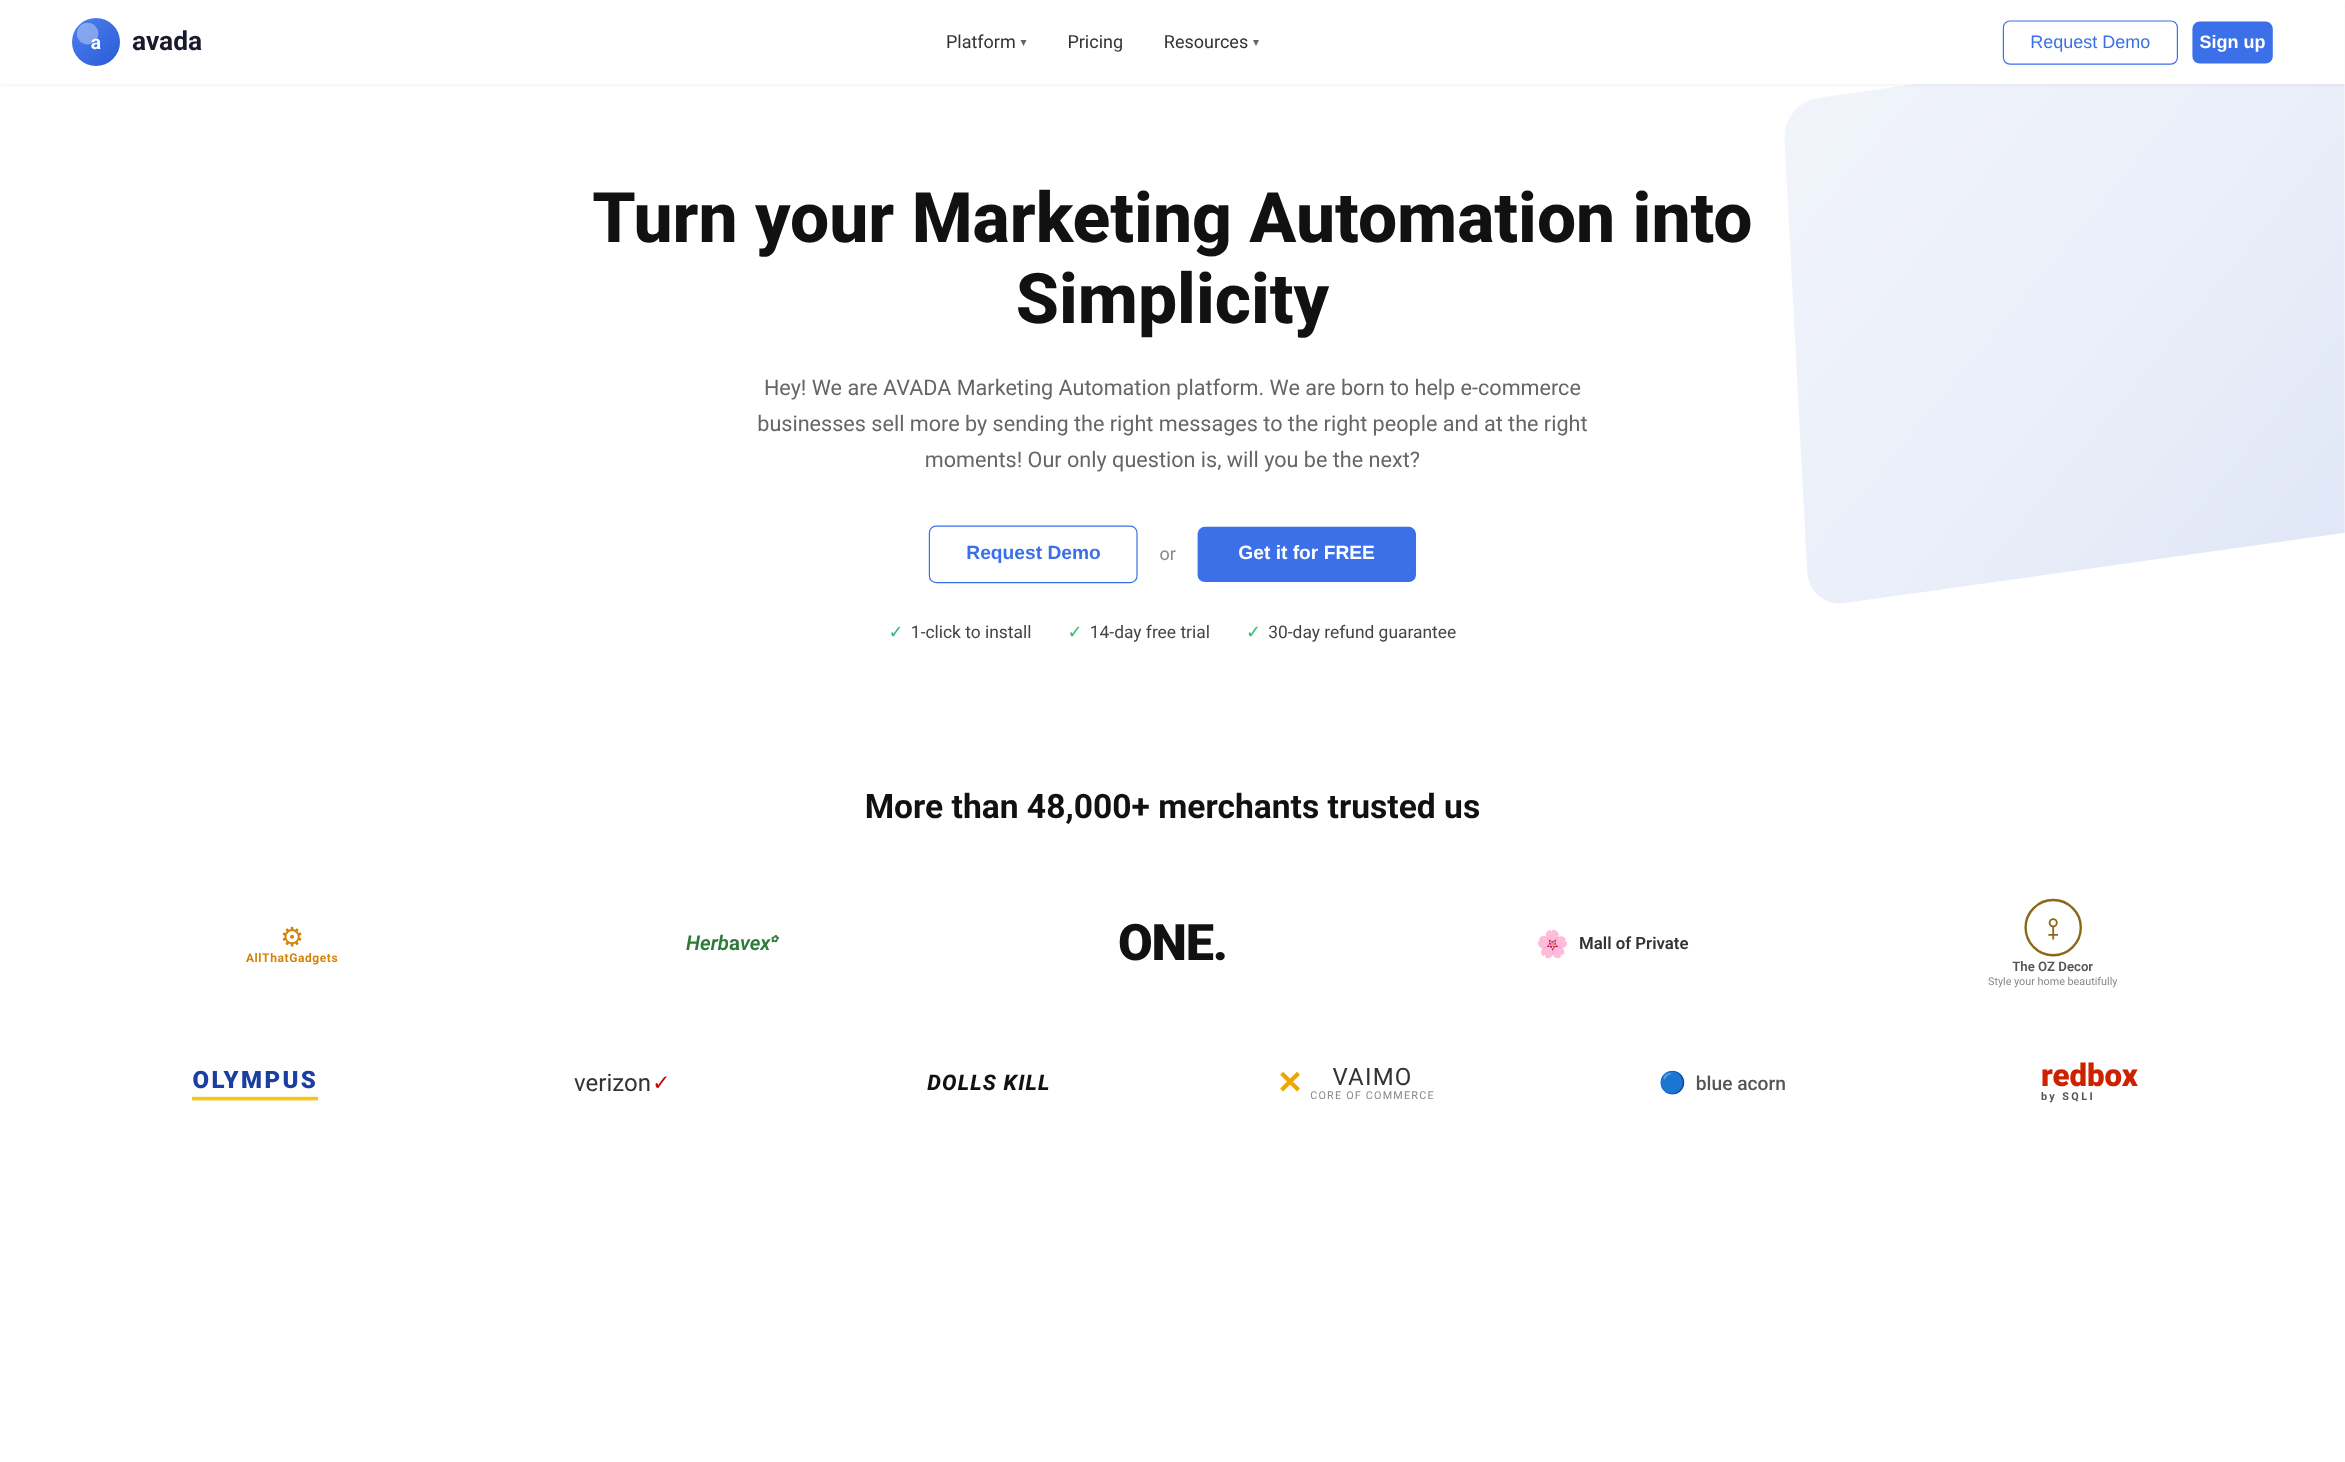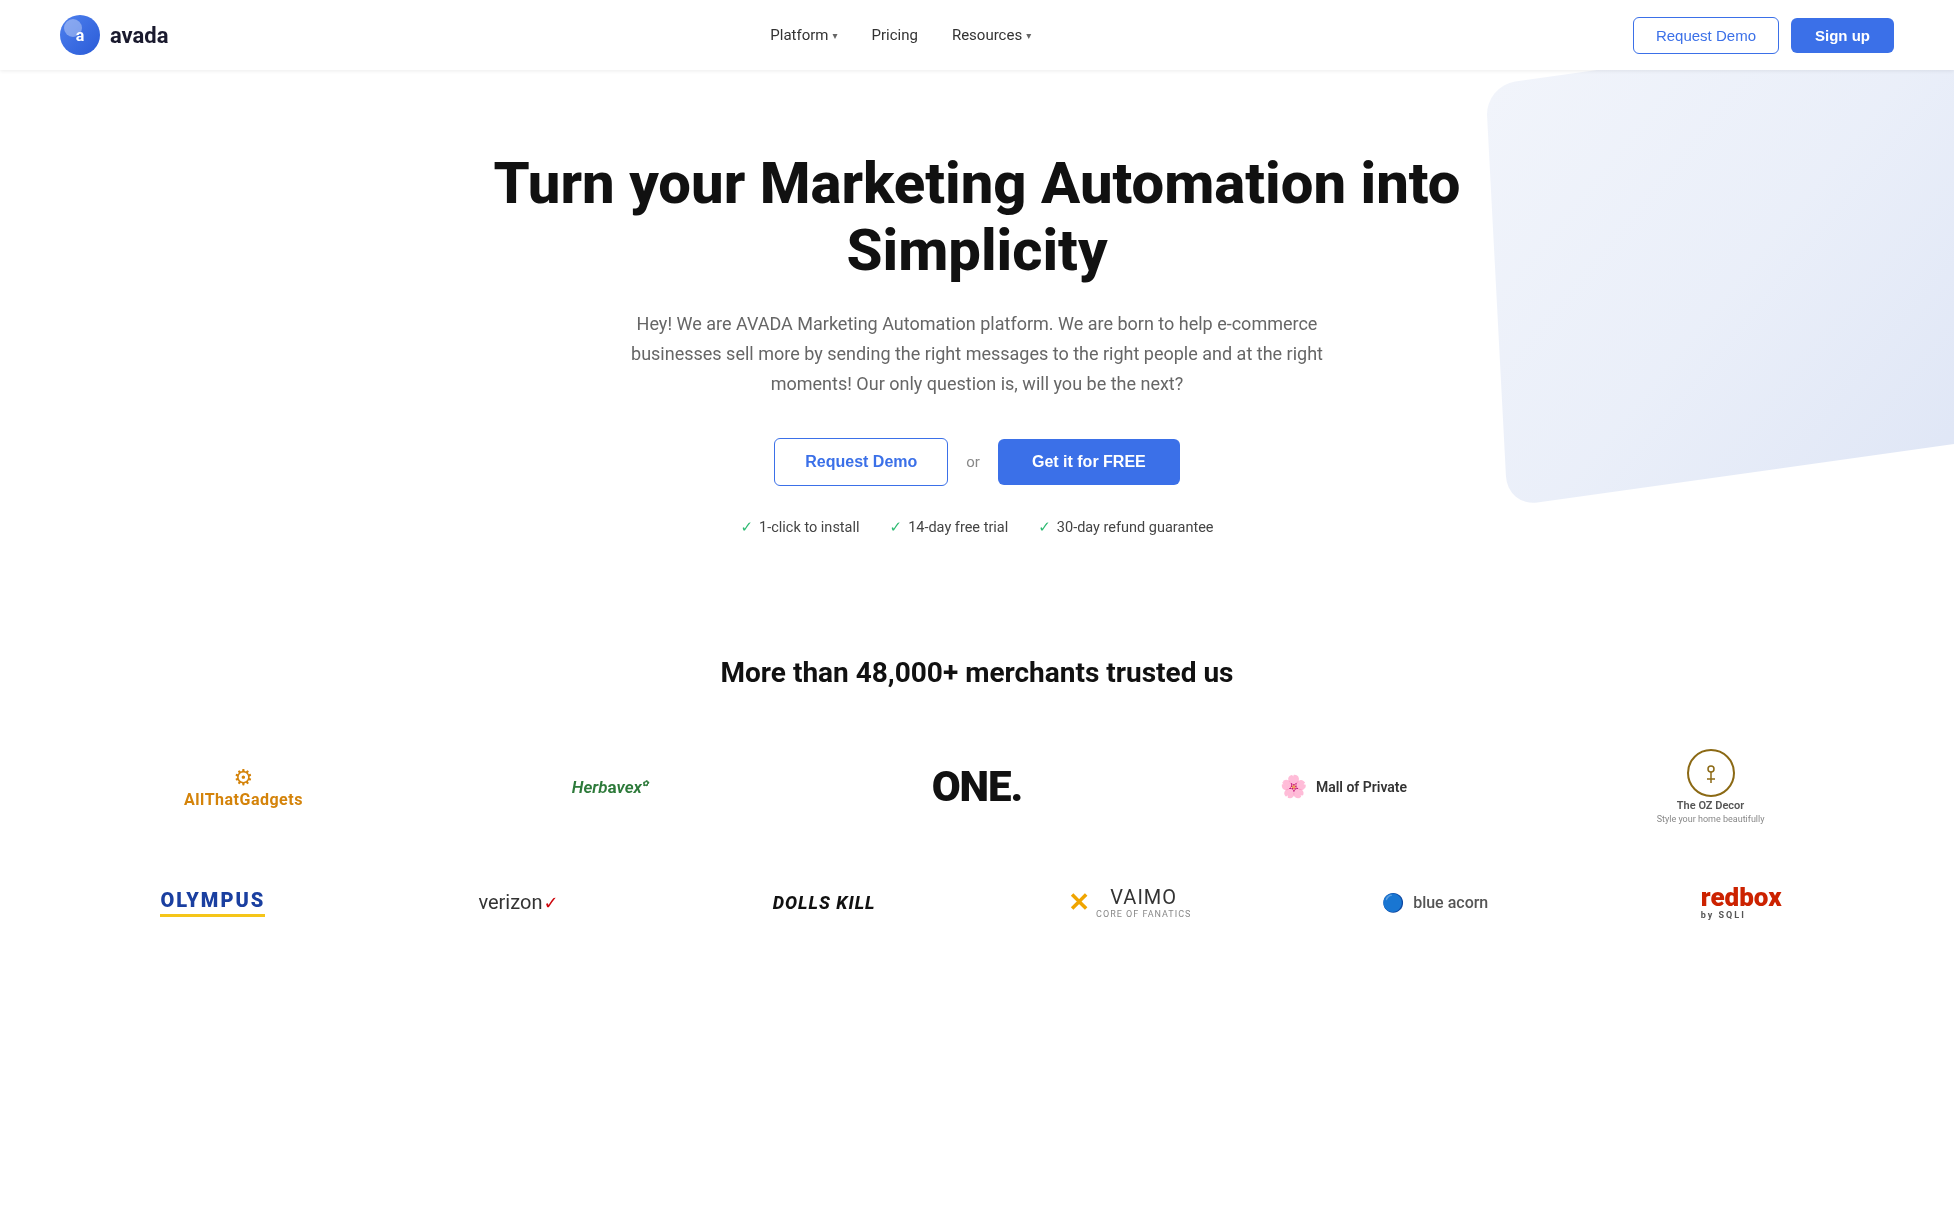--- a/index.html
+++ b/index.html
@@ -88,21 +88,21 @@
       border: 1.5px solid #3b70e8;
       border-radius: 6px;
       background: transparent;
       color: #3b70e8;
       font-size: 15px;
       font-weight: 500;
       cursor: pointer;
       transition: all 0.15s;
     }
     .btn-primary {
-      padding: 9px 24px;
+      padding: 9px 6px;
       border: none;
       border-radius: 6px;
       background: #3b70e8;
       color: #fff;
       font-size: 15px;
       font-weight: 600;
       cursor: pointer;
       transition: background 0.15s;
     }
 
@@ -248,21 +248,21 @@
       color: #333;
       letter-spacing: 1px;
     }
 
     .brand-atg {
       display: flex;
       flex-direction: column;
       align-items: center;
     }
     .atg-icon { font-size: 22px; color: #d4830a; }
-    .atg-text { font-size: 16px; font-weight: 700; color: #d4830a; letter-spacing: 0.5px; }
+    .atg-text { font-size: 10px; font-weight: 700; color: #d4830a; letter-spacing: 0.5px; }
 
     .brand-herbavex {
       font-size: 17px;
       font-weight: 600;
       color: #2d7a3a;
       font-style: italic;
     }
 
     .brand-one {
       font-size: 42px;
@@ -470,21 +470,21 @@
 
     <div class="logo-item">
       <span class="brand-dollskill">DOLLS KILL</span>
     </div>
 
     <div class="logo-item">
       <div class="brand-vaimo">
         <span class="vaimo-x">✕</span>
         <div class="vaimo-text-wrap">
           <span class="vaimo-main">VAIMO</span>
-          <span class="vaimo-sub">CORE OF FANATICS</span>
+          <span class="vaimo-sub">CORE OF COMMERCE</span>
         </div>
       </div>
     </div>
 
     <div class="logo-item">
       <div class="brand-blueacorn">
         <span class="blueacorn-icon">🔵</span>
         <span class="blueacorn-text">blue acorn</span>
       </div>
     </div>

